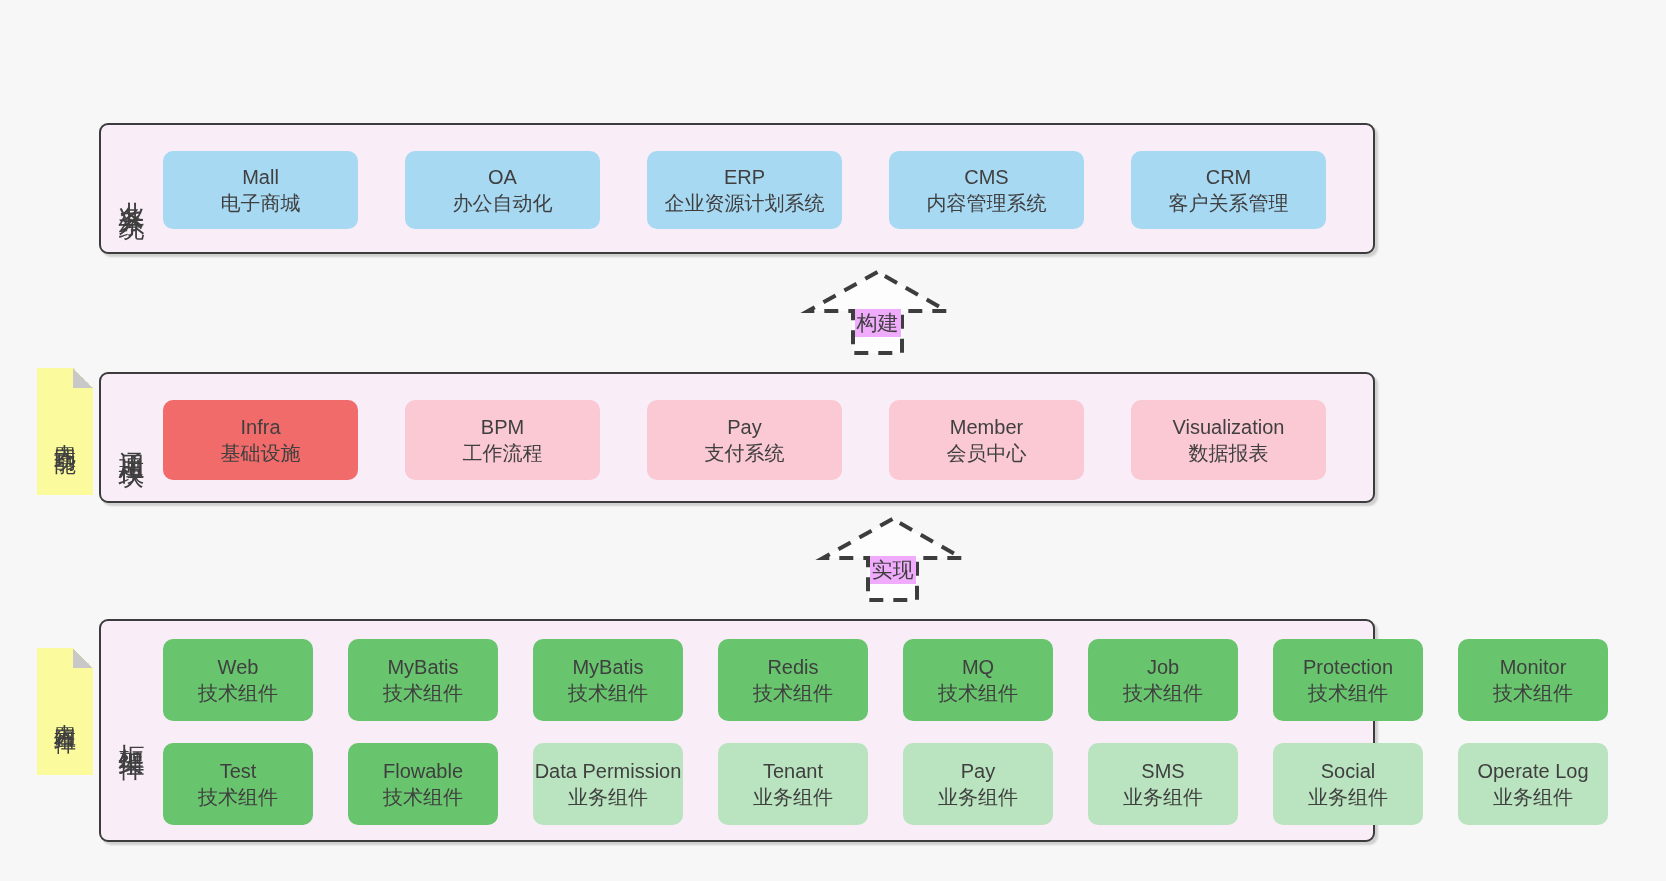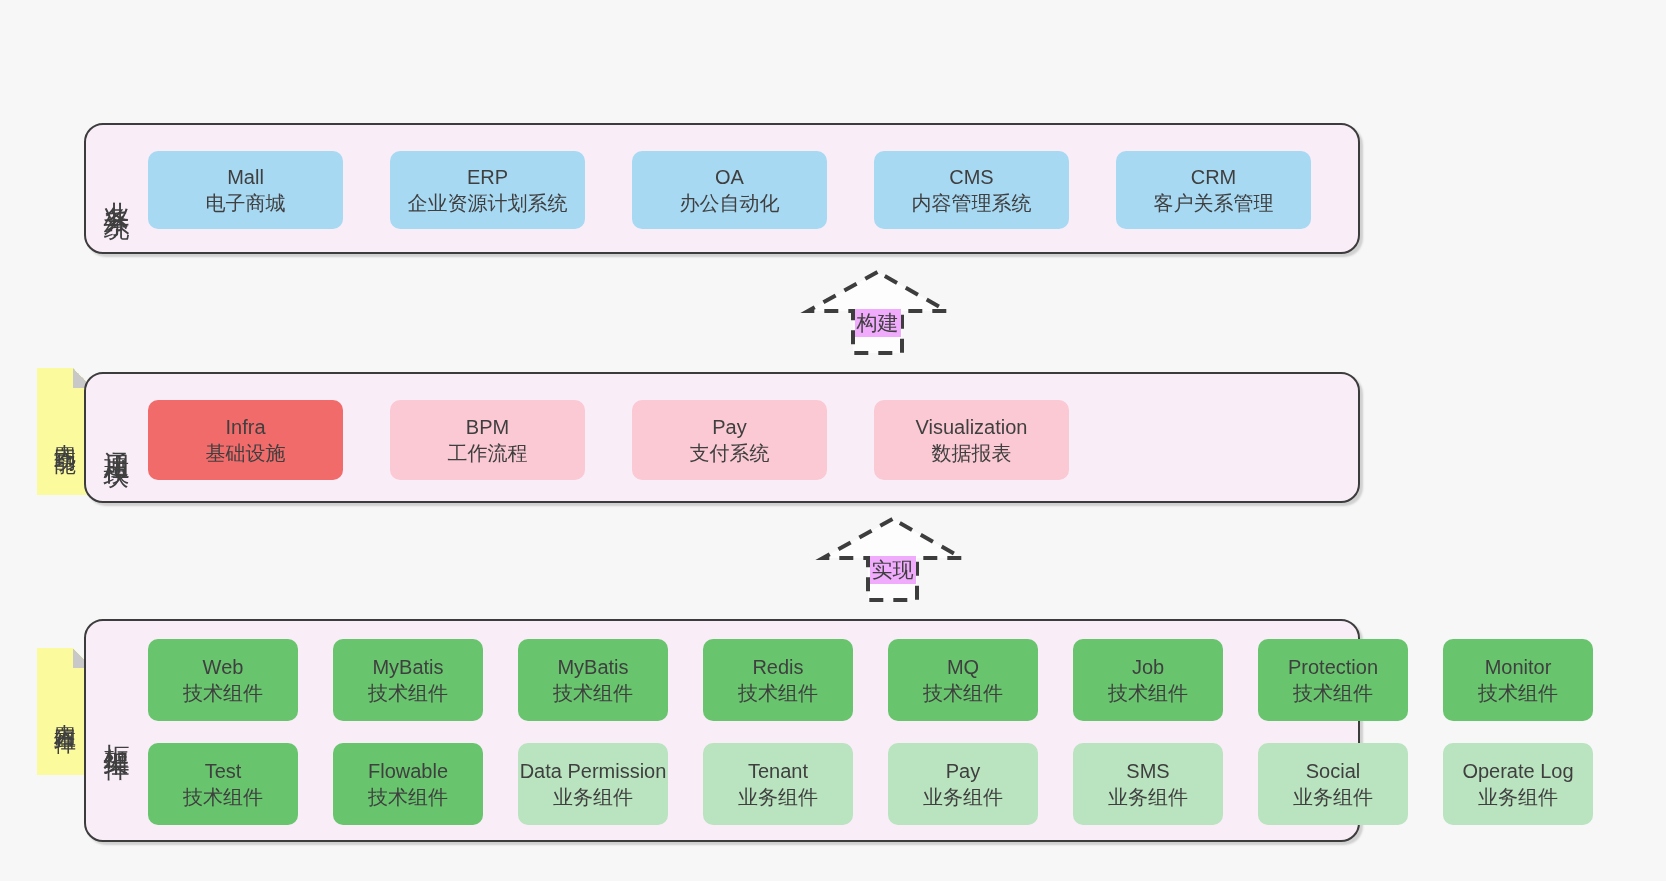--- a/index.html
+++ b/index.html
@@ -5,22 +5,22 @@
   :root{
     --c-bg:#f7f7f7; --c-container:#f9eef8; --c-ink:#3d3d3d; --c-text:#3f3f3f;
     --c-blue:#a8d9f3; --c-red:#f16b6b; --c-pink:#fac9d4;
     --c-green:#68c56e; --c-lightgreen:#bae3bf;
     --c-note:#fbfa9d; --c-fold:#c8c8c8;
   }
   *{margin:0;padding:0;box-sizing:border-box}
   html,body{background:var(--c-bg);font-family:"Liberation Sans","DejaVu Sans",sans-serif;}
   #canvas{position:relative;width:1666px;height:881px;background:var(--c-bg);overflow:hidden;color:var(--c-text)}
 
-  .layer{position:absolute;left:84px;width:1276px;background:var(--c-container);
-         border:2px solid #3c3c3c;border-radius:19px;z-index:2;
+  .layer{position:absolute;left:99px;width:1276px;background:var(--c-container);
+         border:2px solid #3c3c3c;border-radius:9px;z-index:2;
          box-shadow:3px 3px 2px rgba(90,90,90,.25)}
   #layer-business{top:123px;height:131px}
   #layer-modules{top:372px;height:131px}
   #layer-components{top:619px;height:223px}
 
   .vlabel{position:absolute;left:14px;top:50%;transform:translateY(-50%);
           writing-mode:vertical-rl;text-orientation:upright;
           font-size:26px;letter-spacing:4px;color:var(--c-text);white-space:nowrap}
 
   .row{position:absolute;left:62px;display:flex;gap:47px}
@@ -65,26 +65,26 @@
 <div id="canvas">
 
   <div class="layer" id="layer-business">
     <div class="vlabel">业务系统</div>
     <div class="row">
       <div class="box sys blue">
         <div>Mall</div>
         <div>电子商城</div>
       </div>
       <div class="box sys blue">
+        <div>OA</div>
+        <div>办公自动化</div>
+      </div>
+      <div class="box sys blue">
         <div>ERP</div>
         <div>企业资源计划系统</div>
-      </div>
-      <div class="box sys blue">
-        <div>OA</div>
-        <div>办公自动化</div>
       </div>
       <div class="box sys blue">
         <div>CMS</div>
         <div>内容管理系统</div>
       </div>
       <div class="box sys blue">
         <div>CRM</div>
         <div>客户关系管理</div>
       </div>
     </div>
@@ -110,20 +110,24 @@
       </div>
       <div class="box sys pink">
         <div>BPM</div>
         <div>工作流程</div>
       </div>
       <div class="box sys pink">
         <div>Pay</div>
         <div>支付系统</div>
       </div>
       <div class="box sys pink">
+        <div>Member</div>
+        <div>会员中心</div>
+      </div>
+      <div class="box sys pink">
         <div>Visualization</div>
         <div>数据报表</div>
       </div>
     </div>
   </div>
 
   <div class="arrow" id="arrow-implement">
     <svg viewBox="0 0 155 92">
       <path d="M77.5 6 L8 45 L53 45 L53 87 L102 87 L102 45 L147 45 Z" fill="#fdfdfd" stroke="#3d3d3d" stroke-width="4" stroke-dasharray="14 10"></path>
     </svg>

